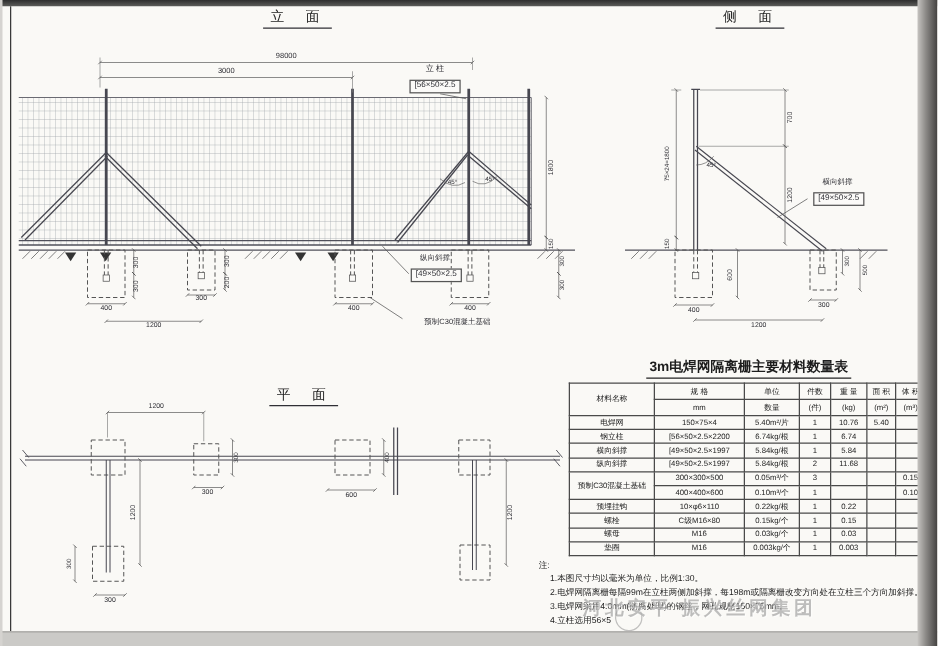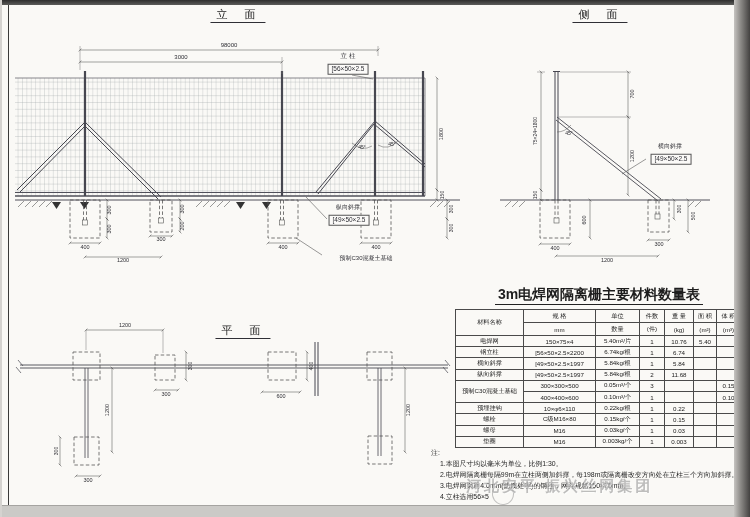--- a/index.html
+++ b/index.html
@@ -8,21 +8,21 @@
   .edge-right{position:absolute;right:0;top:0;width:16px;height:517px;background:linear-gradient(to right,#c6c4c1,#8e8c89 40%,#434140);z-index:10;}
   .edge-bottom{position:absolute;left:0;bottom:0;width:750px;height:11px;background:#cbcac7;border-top:1px solid #a5a4a1;z-index:9;}
   .edge-left{position:absolute;left:0;top:0;width:2px;height:517px;background:#d5d3d0;z-index:10;}
   .frame-left{position:absolute;left:8px;top:5px;width:1px;height:500px;background:#3a3a3a;z-index:3;}
   svg.draw{position:absolute;left:0;top:0;z-index:2;}
   #labels{position:absolute;left:0;top:0;width:750px;height:517px;z-index:6;pointer-events:none;}
   .lb{position:absolute;transform:translate(-50%,-50%);color:#2f2f35;white-space:nowrap;line-height:1;}
   .bx{border:1px solid #555;padding:1px 3px;background:rgba(251,250,247,.92);}
   .vt{font-weight:normal;letter-spacing:7px;border-bottom:1.3px solid #2f2f35;padding:0 3px 2px 6px;color:#222;}
   .table-wrap{position:absolute;left:455px;top:286px;width:288px;z-index:5;}
-  .tbl-title{text-align:center;font-size:14px;font-weight:bold;color:#1d1d1d;margin-bottom:5px;}
+  .tbl-title{text-align:center;font-size:11px;font-weight:bold;color:#1d1d1d;margin-bottom:5px;}
   .tbl-title span{border-bottom:1.1px solid #222;padding:0 3px 2px;}
   table.mat{border-collapse:collapse;width:285px;table-layout:fixed;}
   table.mat th,table.mat td{border:0.8px solid #4a4a4a;font-size:6.2px;font-weight:normal;text-align:center;padding:0;height:10.2px;color:#222;overflow:hidden;white-space:nowrap;}
   table.mat th{height:12px;color:#1c1c1c;}
   .notes{position:absolute;left:431px;top:447px;width:315px;z-index:5;color:#1f1f1f;}
   .note-line{font-size:6.9px;line-height:1.6;white-space:nowrap;}
   .note-line.ind{padding-left:9px;}
   .wm-wps{position:absolute;left:165px;top:120px;font-size:175px;font-weight:800;font-style:italic;letter-spacing:12px;color:rgba(85,85,92,0.07);z-index:4;pointer-events:none;}
   .wm-company{position:absolute;left:466px;top:477px;font-size:15px;font-weight:bold;letter-spacing:3px;color:rgba(138,138,138,0.55);white-space:nowrap;z-index:7;pointer-events:none;text-shadow:1px 1px 0 rgba(255,255,255,.6);}
   .wm-stamp{position:absolute;left:492px;top:483px;width:20px;height:20px;border:1.6px solid rgba(145,145,145,.55);border-radius:50%;z-index:7;transform:rotate(-12deg);pointer-events:none;}
@@ -238,21 +238,21 @@
       <span class="lb" style="left: 633px; top: 156px; font-size: 5.5px; transform: translate(-50%, -50%) rotate(-90deg);">1200</span>
       <span class="lb" style="left: 569px; top: 133px; font-size: 5px;">45°</span>
       <span class="lb" style="left: 670px; top: 146px; font-size: 6px;">横向斜撑</span>
       <span class="lb bx" style="left: 671px; top: 159px; font-size: 6.5px;">[49×50×2.5</span>
       <span class="lb" style="left: 585px; top: 220px; font-size: 5.5px; transform: translate(-50%, -50%) rotate(-90deg);">600</span>
       <span class="lb" style="left: 679px; top: 209px; font-size: 5px; transform: translate(-50%, -50%) rotate(-90deg);">300</span>
       <span class="lb" style="left: 693px; top: 216px; font-size: 5px; transform: translate(-50%, -50%) rotate(-90deg);">500</span>
       <span class="lb" style="left: 555px; top: 249px; font-size: 5.5px;">400</span>
       <span class="lb" style="left: 659px; top: 245px; font-size: 5.5px;">300</span>
       <span class="lb" style="left: 607px; top: 261px; font-size: 5.5px;">1200</span>
-      <span class="lb vt" style="left: 243px; top: 332px; font-size: 11px;">平 面</span>
+      <span class="lb vt" style="left: 243px; top: 318px; font-size: 11px;">平 面</span>
       <span class="lb" style="left: 125px; top: 326px; font-size: 5.5px;">1200</span>
       <span class="lb" style="left: 190px; top: 366px; font-size: 5px; transform: translate(-50%, -50%) rotate(-90deg);">300</span>
       <span class="lb" style="left: 166px; top: 395px; font-size: 5.5px;">300</span>
       <span class="lb" style="left: 311px; top: 366px; font-size: 5px; transform: translate(-50%, -50%) rotate(-90deg);">400</span>
       <span class="lb" style="left: 281px; top: 397px; font-size: 5.5px;">600</span>
       <span class="lb" style="left: 108px; top: 410px; font-size: 5.5px; transform: translate(-50%, -50%) rotate(-90deg);">1200</span>
       <span class="lb" style="left: 56px; top: 451px; font-size: 5px; transform: translate(-50%, -50%) rotate(-90deg);">300</span>
       <span class="lb" style="left: 88px; top: 481px; font-size: 5.5px;">300</span>
       <span class="lb" style="left: 409px; top: 410px; font-size: 5.5px; transform: translate(-50%, -50%) rotate(-90deg);">1200</span>
     </div>

